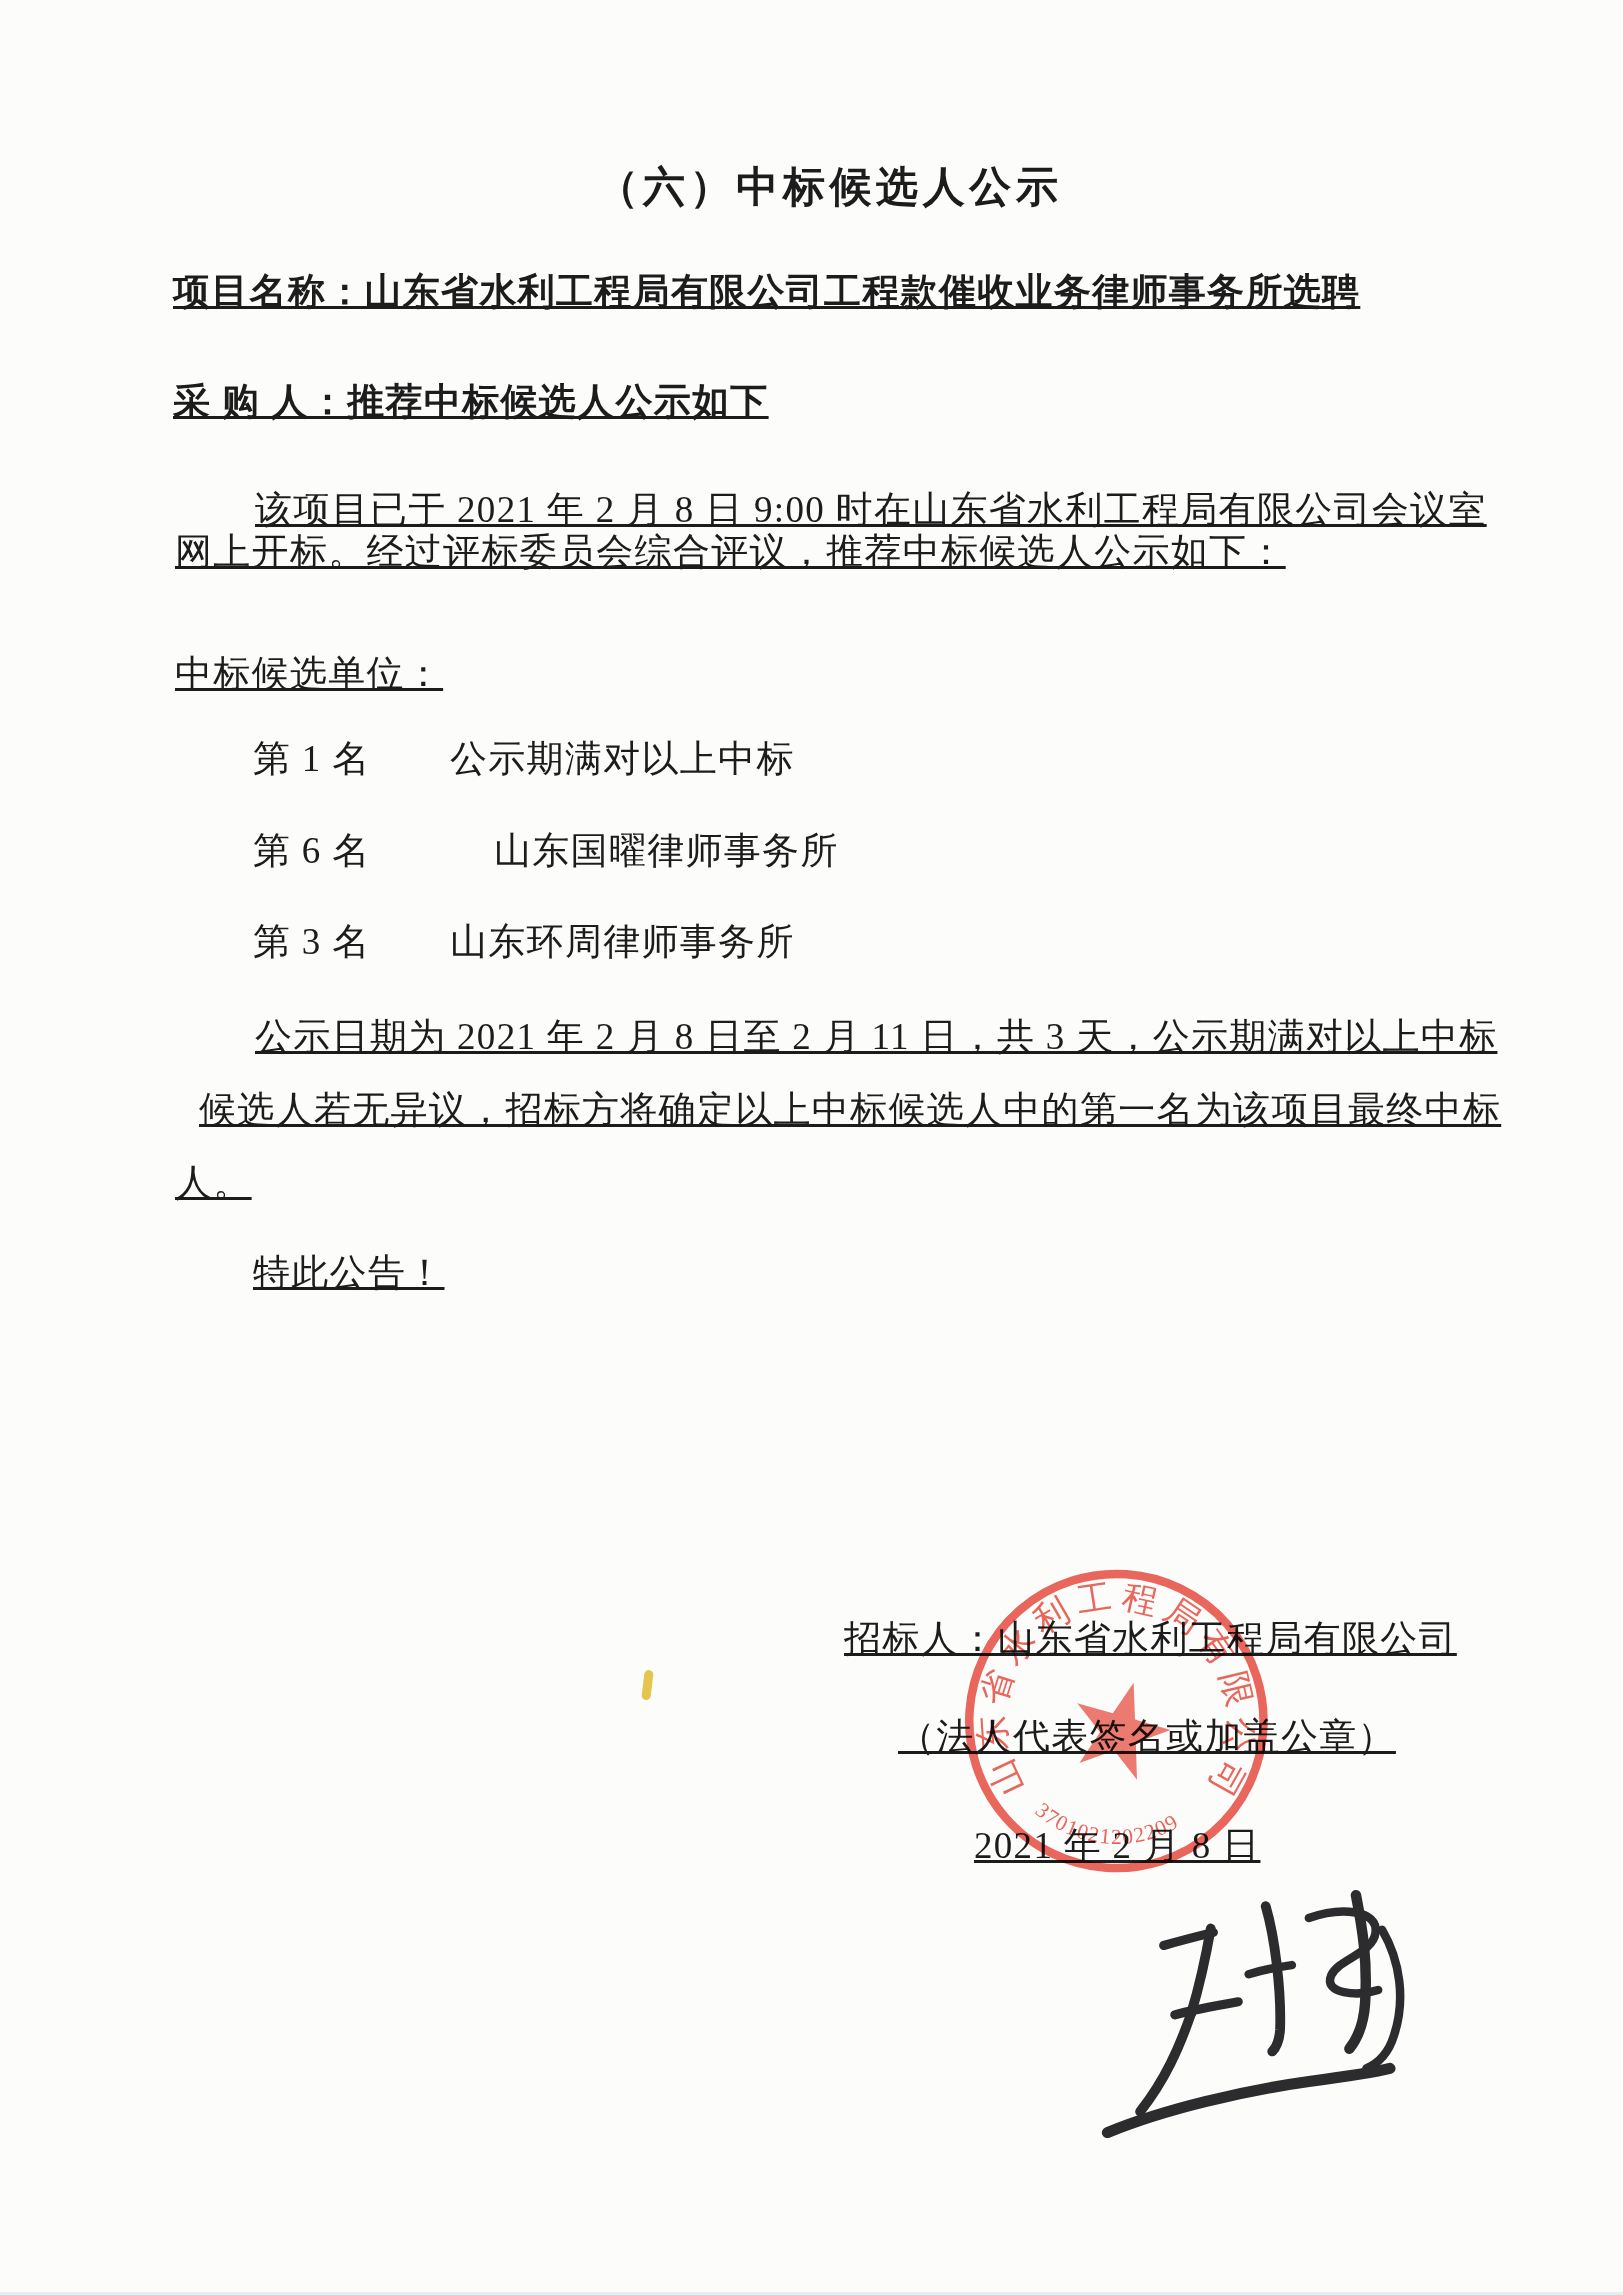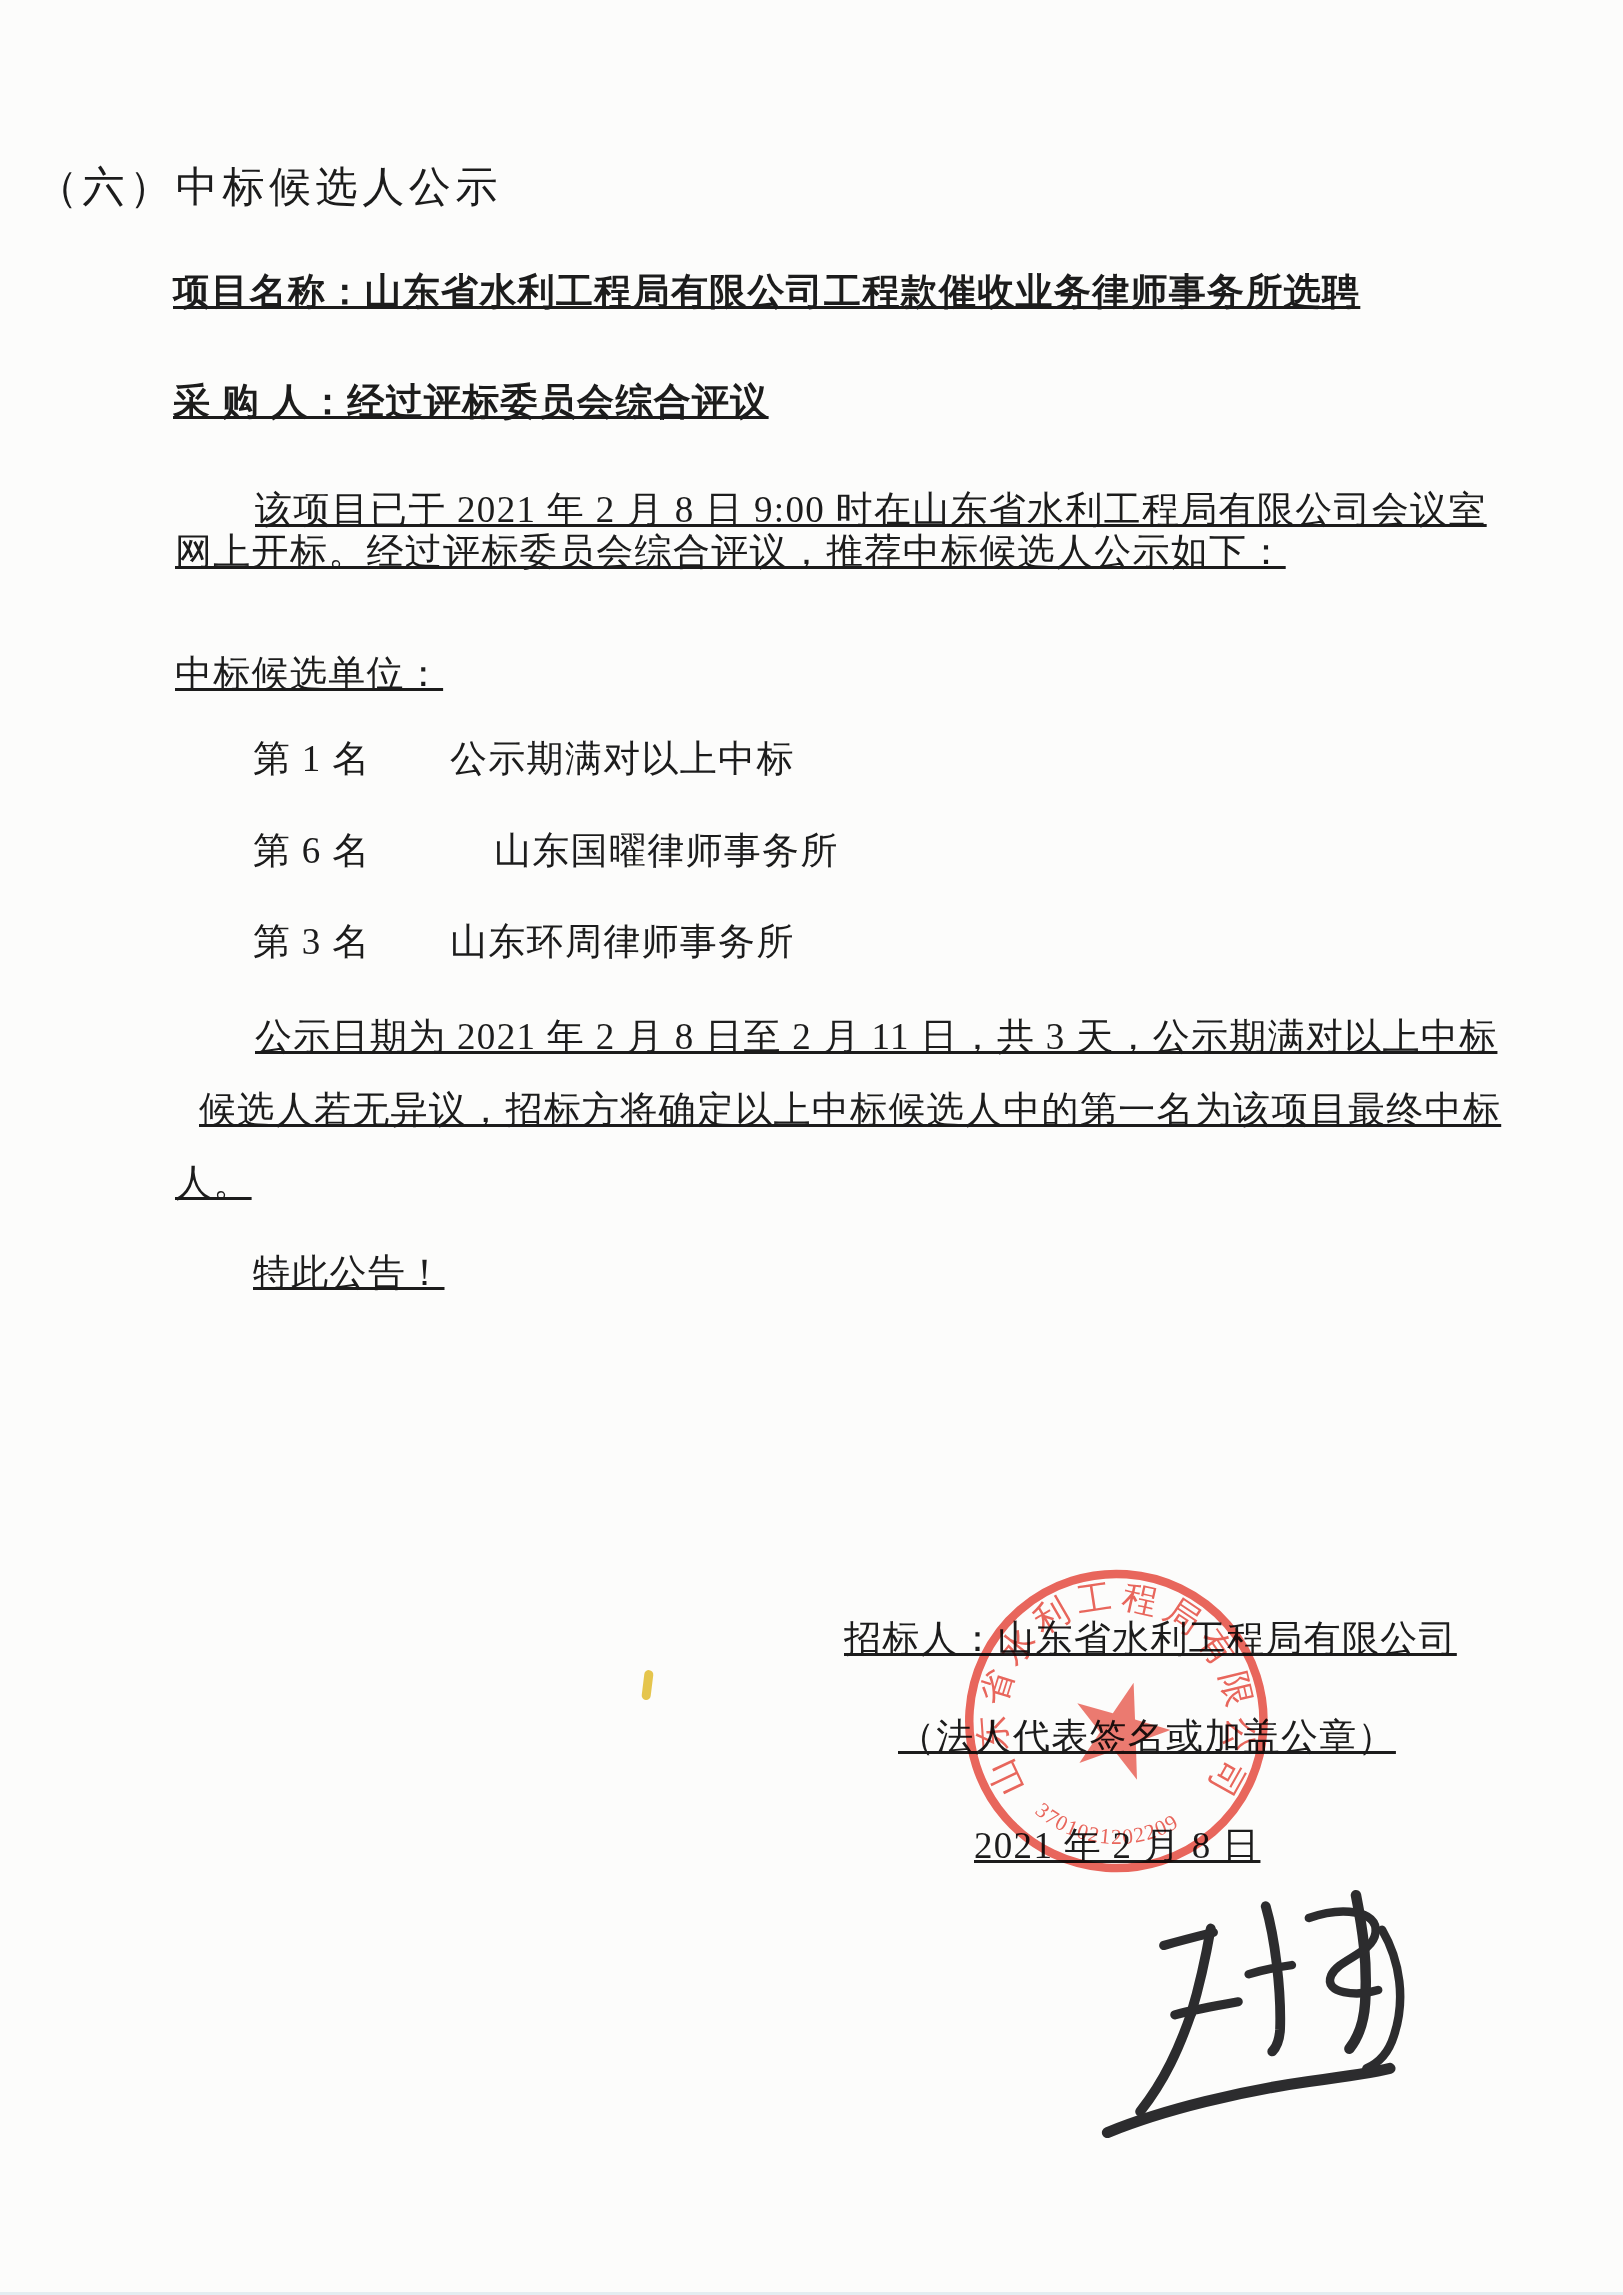--- a/index.html
+++ b/index.html
@@ -7,22 +7,22 @@
     position:relative;
     width:1623px; height:2295px;
     margin:0 auto;
     background:#fcfcfb;
     font-family:"Liberation Serif","DejaVu Serif",serif;
     color:#1c1c1c;
     overflow:hidden;
   }
   .title {
     position:absolute; top:159px; left:0; width:100%;
-    text-indent:36px;
-    font-size:42px; font-weight:normal; letter-spacing:4.6px;
+    text-align:center; text-indent:36px;
+    font-size:42px; font-weight:bold; letter-spacing:4.6px;
     white-space:nowrap;
   }
   .line {
     position:absolute; white-space:nowrap;
     font-size:37px; letter-spacing:1.3px; line-height:1.2;text-decoration:underline;
   }
   .bold { font-weight:bold; }
   .seal-svg {
     position:absolute; left:949px; top:1551px;
     width:340px; height:340px;
@@ -46,21 +46,21 @@
 </style>
 </head>
 <body>
 
 <div class="page">
 
   <div class="title">（六）中标候选人公示</div>
 
   <div class="line bold" style="left:173px; top:270px;">项目名称：山东省水利工程局有限公司工程款催收业务律师事务所选聘</div>
 
-  <div class="line bold" style="left:173px; top:380px;">采 购 人：经过评标委员会综合评议</div>
+  <div class="line bold" style="left:173px; top:380px;">采 购 人：推荐中标候选人公示如下</div>
 
   <div class="line" style="left:255px; top:488px;">该项目已于 2021 年 2 月 8 日 9:00 时在山东省水利工程局有限公司会议室</div>
 
   <div class="line" style="left:175px; top:530px;">网上开标。经过评标委员会综合评议，推荐中标候选人公示如下：</div>
 
   <div class="line" style="left:175px; top:652px;">中标候选单位：</div>
 
   <div class="line" style="left:0; top:737px; width:1623px;">
     <span style="position:absolute; left:253px;">第 1 名</span>
     <span style="position:absolute; left:450px;">公示期满对以上中标</span>

